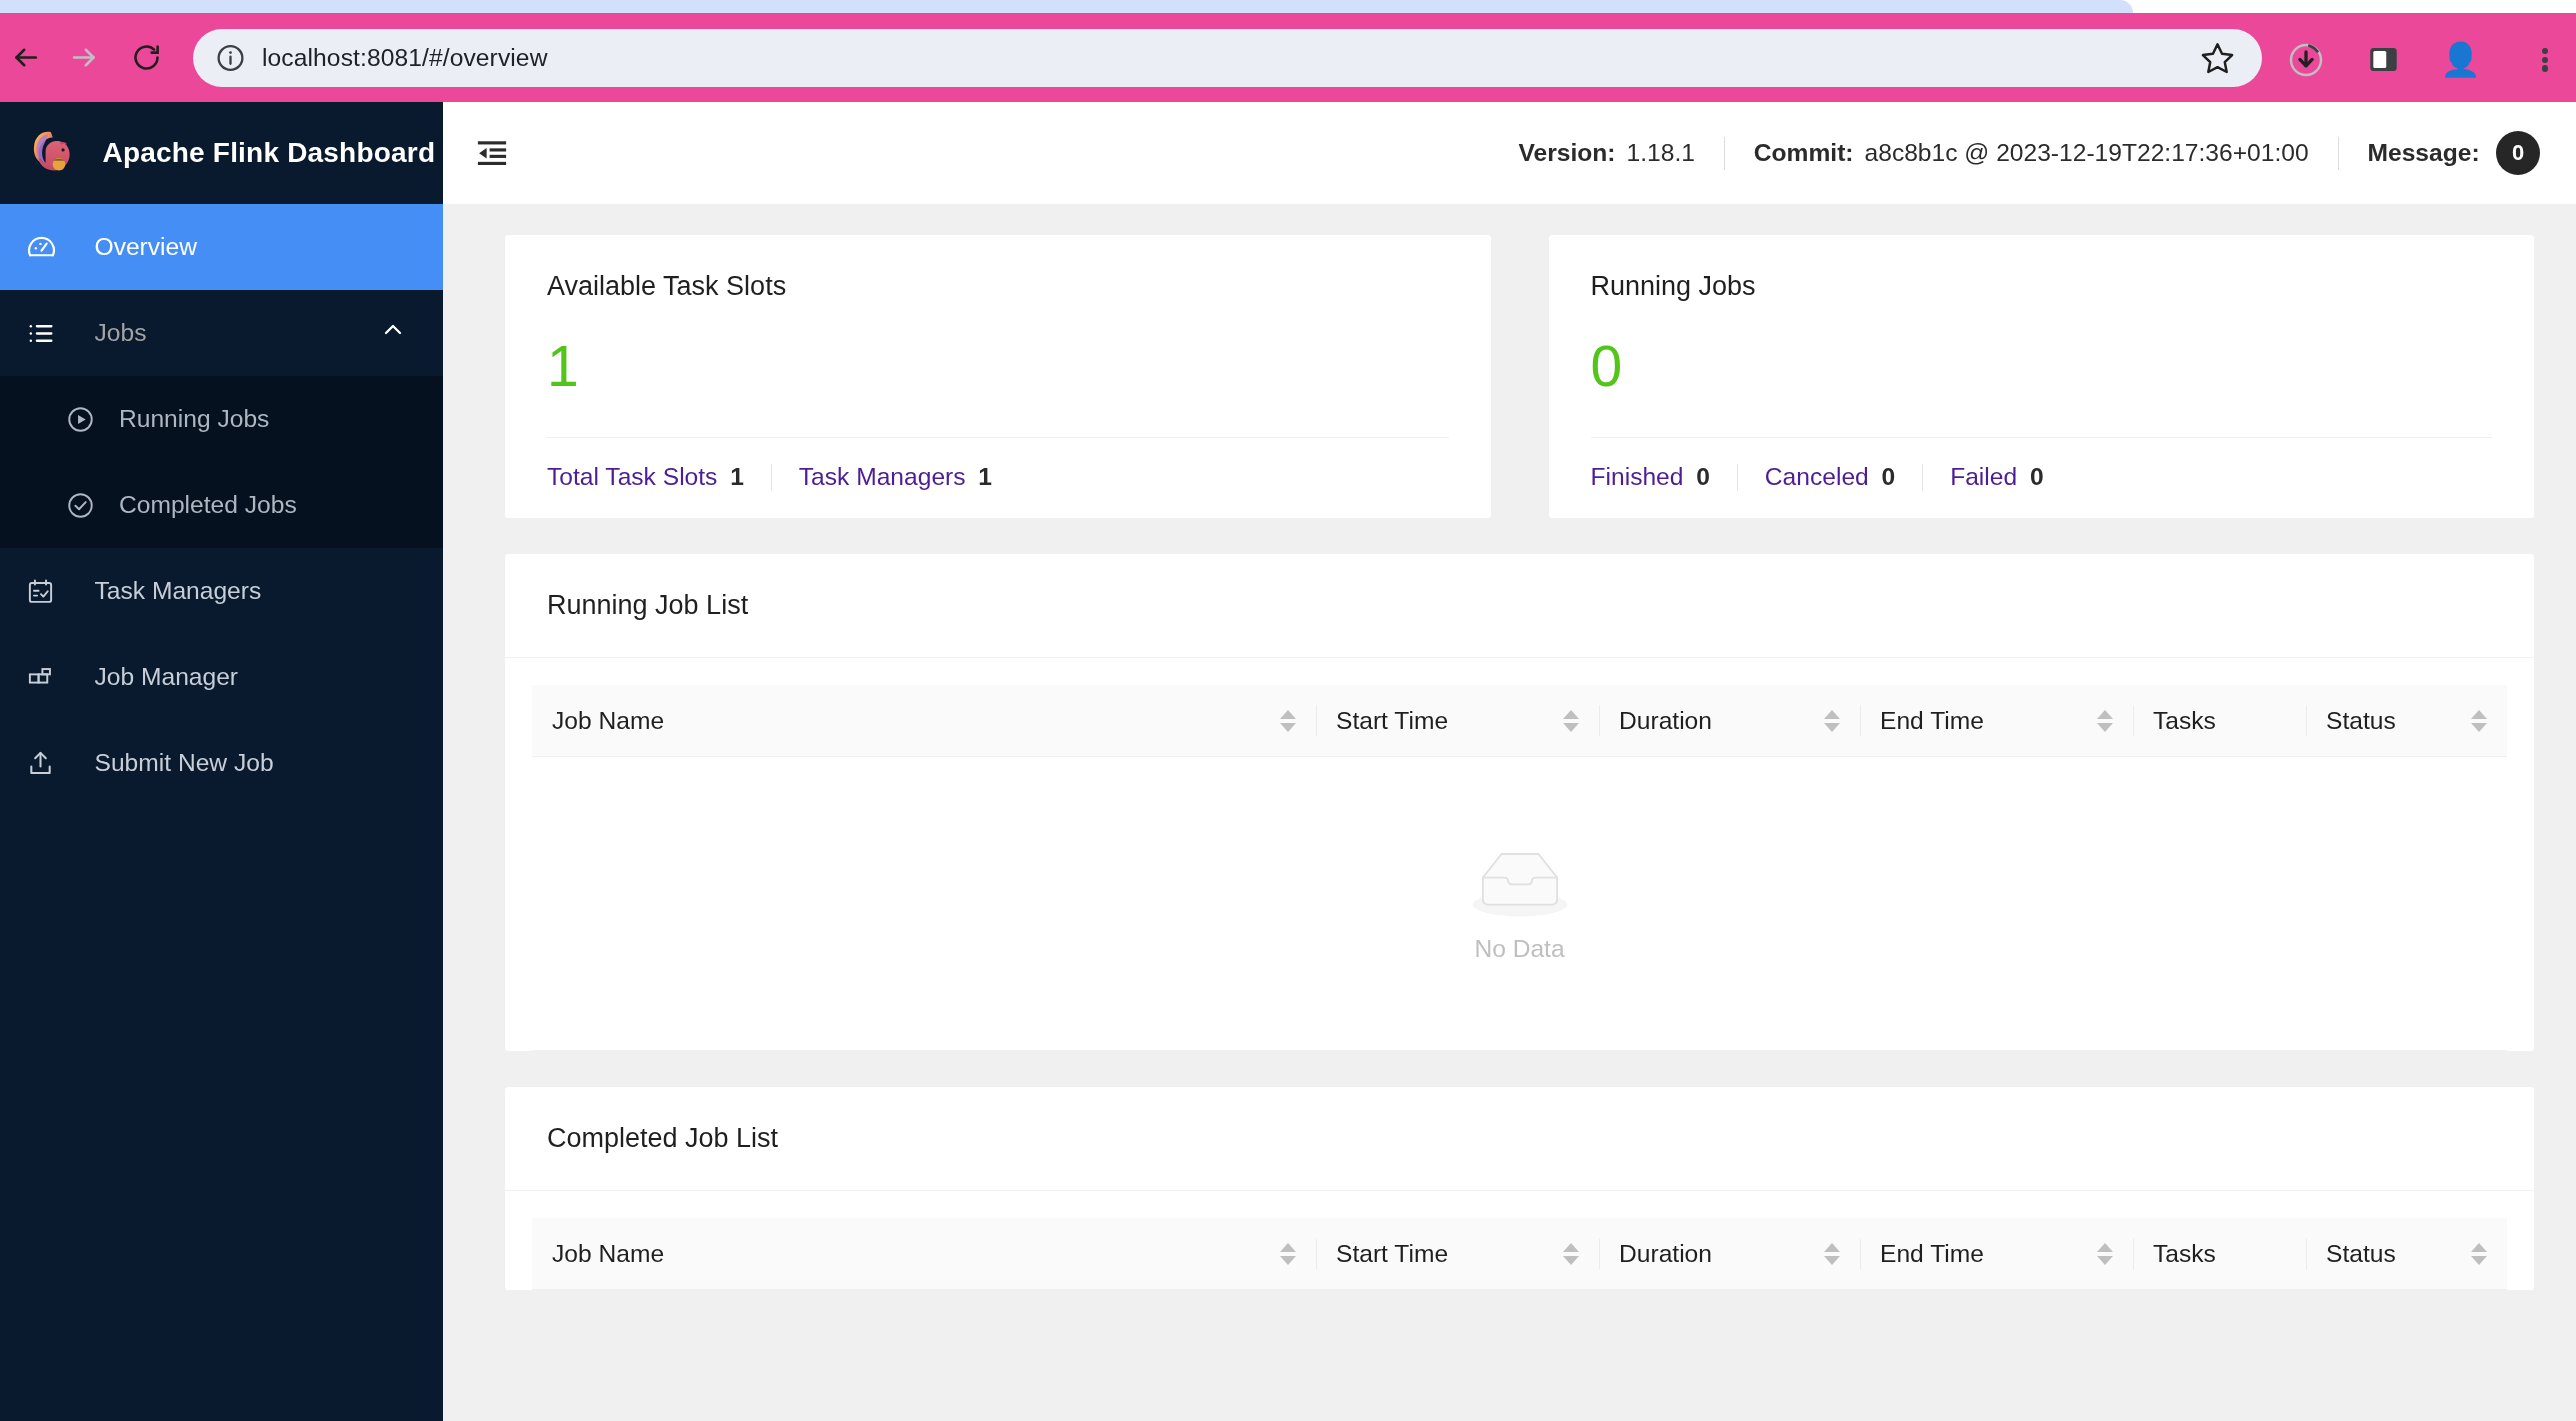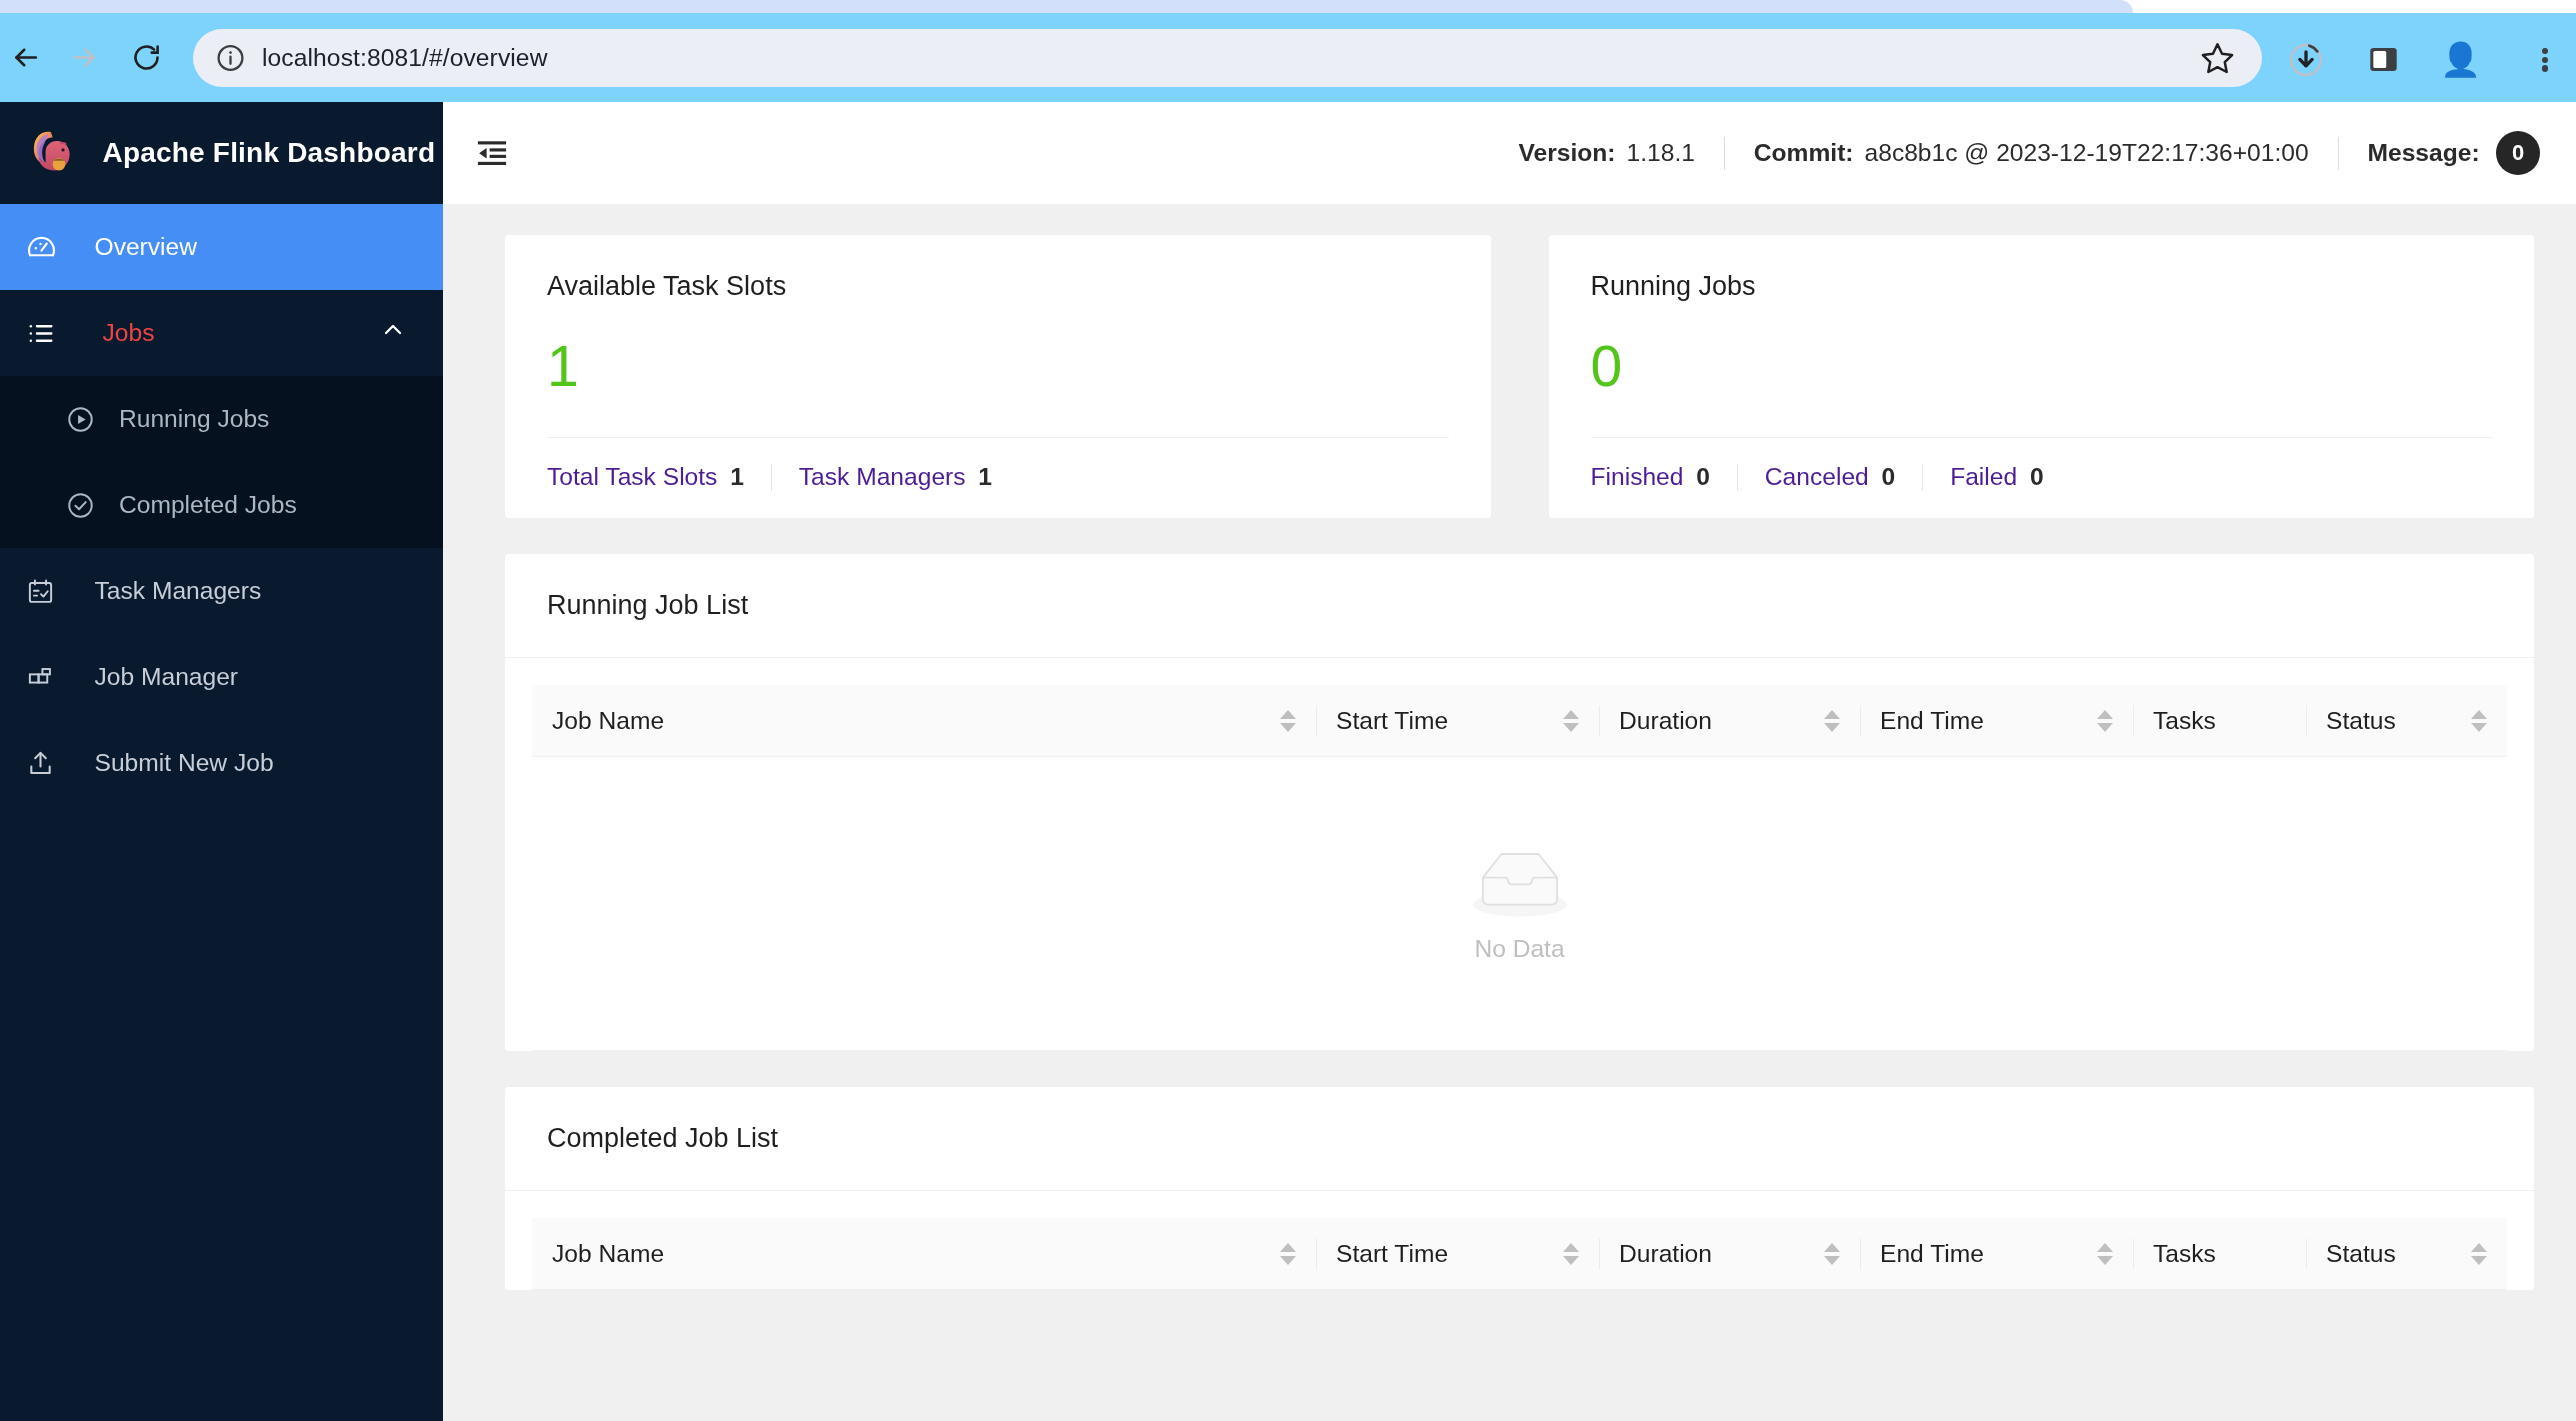--- a/index.html
+++ b/index.html
@@ -10,21 +10,21 @@
     overflow: hidden;
   }
 
   
   .browser-chrome { position: relative; width: 2576px; height: 102px; background: #ffffff; }
   .tabstrip { position: absolute; left: 0; top: 0; width: 2576px; height: 12.8px; background: #ffffff; }
   .tab-active {
     position: absolute; left: 0; top: 0; width: 2133px; height: 12.8px;
     background: #d3e0fb; border-top-right-radius: 12.8px;
   }
-  .toolbar { position: absolute; left: 0; top: 12.8px; width: 2576px; height: 89px; background:#7dd3fc; }
+  .toolbar { position: absolute; left: 0; top: 12.8px; width: 2576px; height: 89px; background:#ec4899; }
 
   .nav-btn {
     position: absolute; top: 27px; width: 36px; height: 36px;
     display: flex; align-items: center; justify-content: center;
   }
   .nav-back { left: 7.3px; }
   .nav-fwd  { left: 66px; }
   .nav-reload { left: 128px; }
 
   .omnibox {
@@ -69,21 +69,21 @@
     letter-spacing: 0.2px;
   }
 
   .nav-item {
     display: flex; align-items: center; height: 86px; padding-left: 25.5px;
     color: #c7ced8; font-size: 24.6px; position: relative;
   }
   .nav-item .nav-ico { width: 36px; flex: 0 0 36px; display:flex; align-items:center; }
   .nav-item .nav-lbl { margin-left: 33px; }
   .nav-item.active { background: #458ef5; color: #ffffff; }
-  .nav-item.group { color: #ef4444; gap: 8px; }
+  .nav-item.group { color: #a3a3a3; }
   .nav-chevron { position: absolute; right: 38px; top: 50%; transform: translateY(-50%); }
 
   .submenu { background: #06111f; }
   .sub-item {
     display: flex; align-items: center; height: 86px; padding-left: 66px;
     color: #aeb6c2; font-size: 24.6px;
   }
   .sub-item .nav-ico { width: 35px; flex: 0 0 35px; display:flex; align-items:center; }
   .sub-item .nav-lbl { margin-left: 18px; }
 

